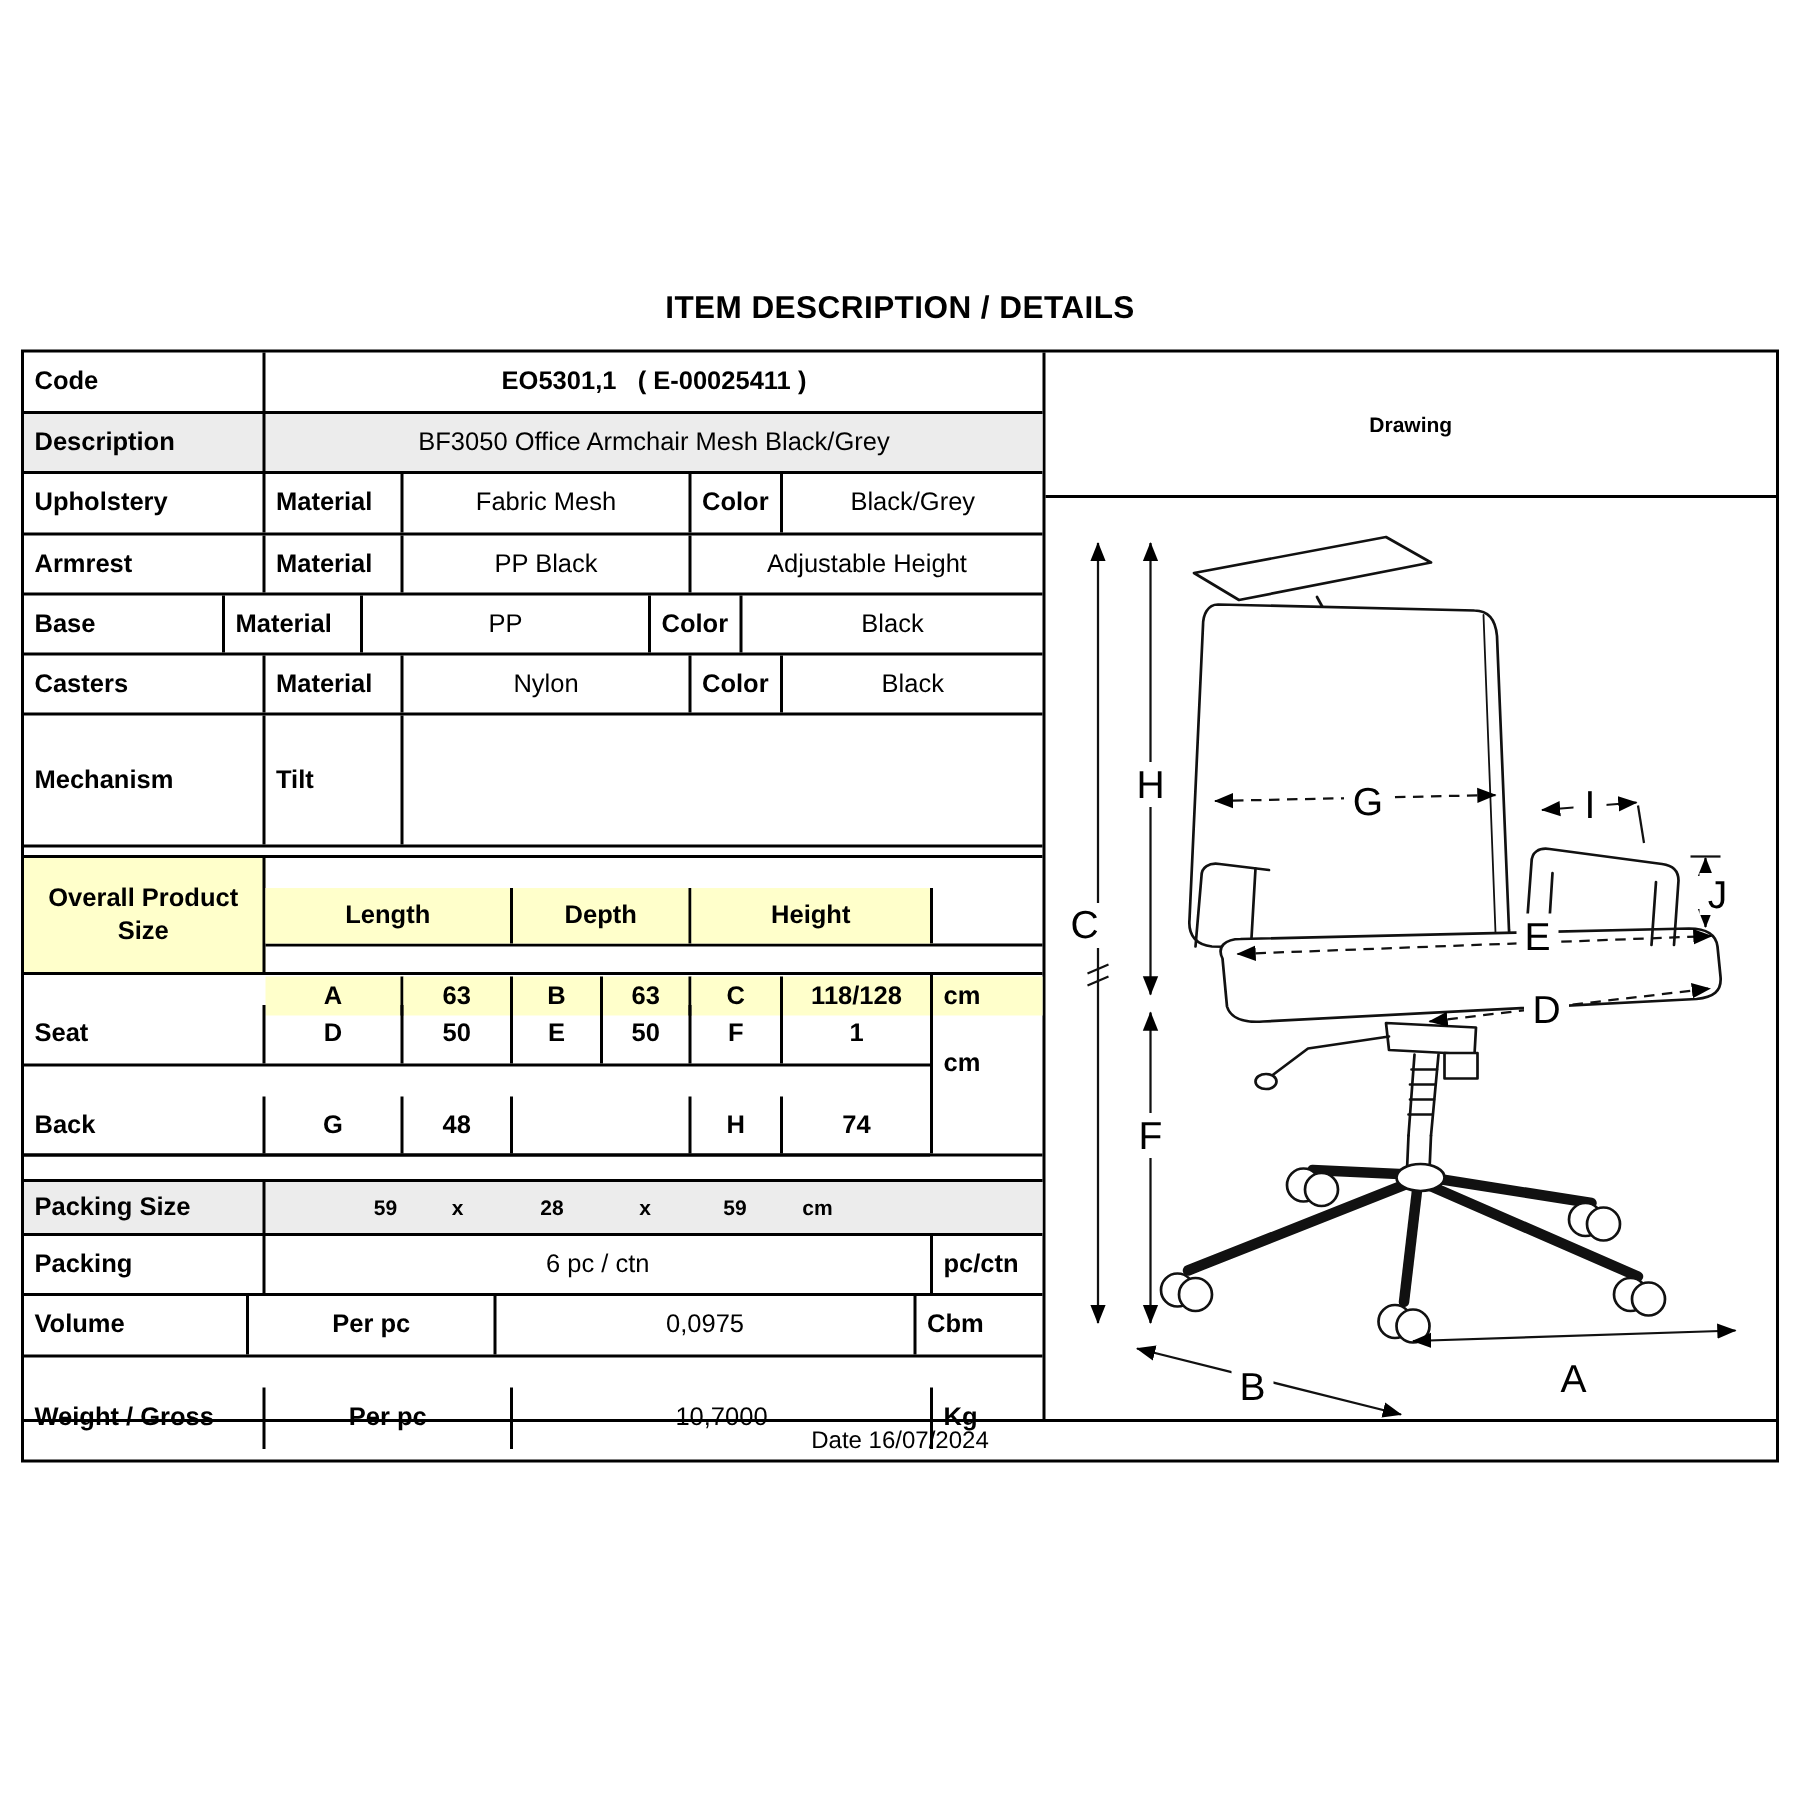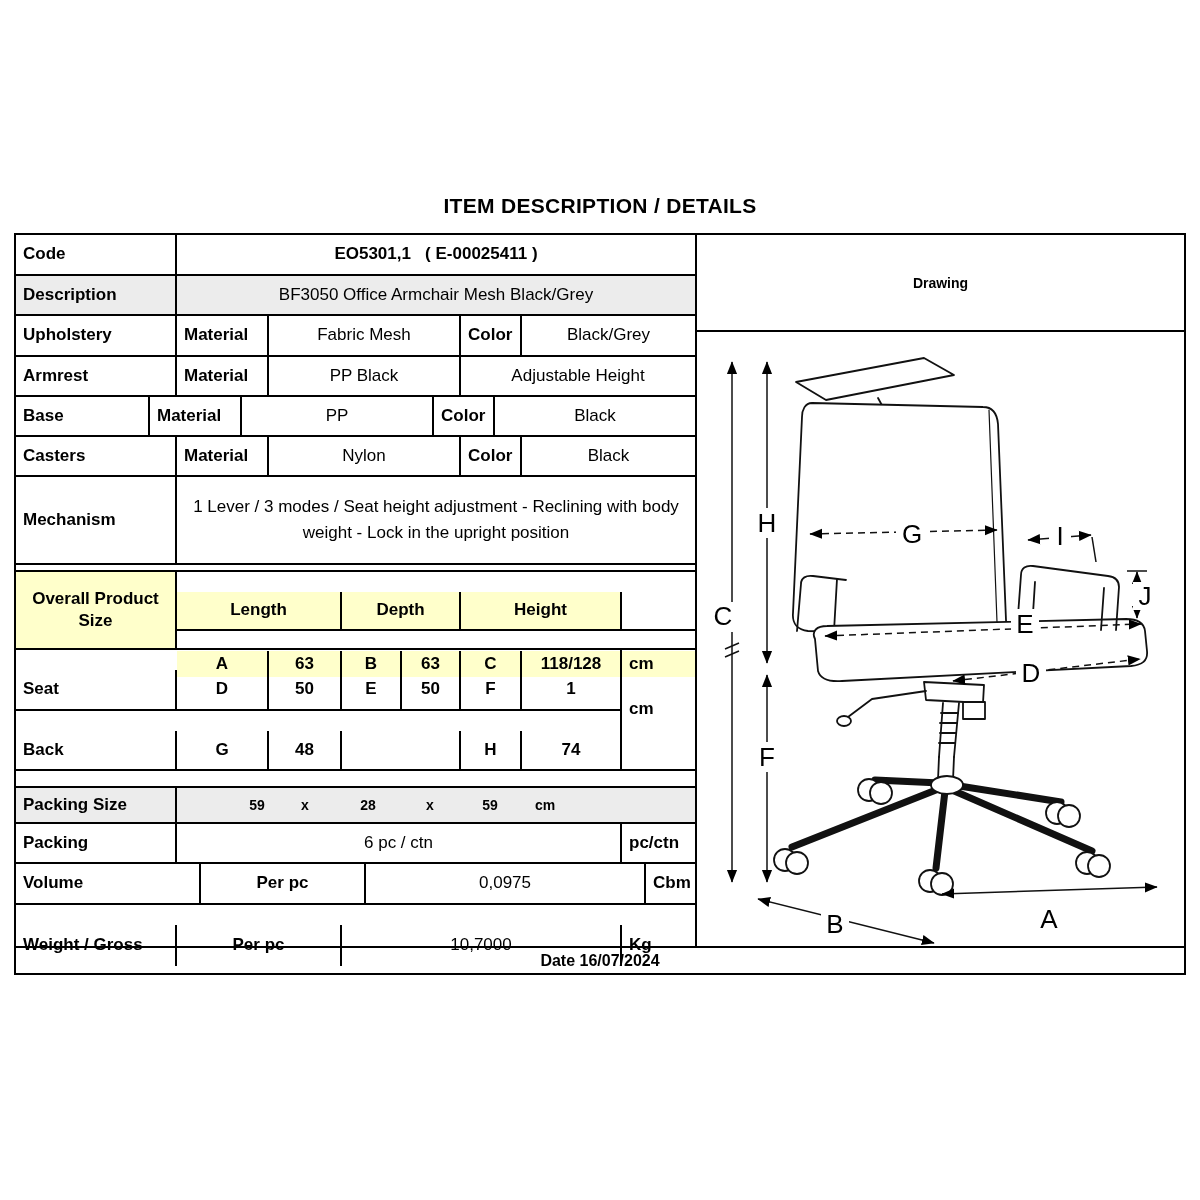--- a/index.html
+++ b/index.html
@@ -16,21 +16,21 @@
   .ctr{justify-content:center;text-align:center;padding:2px 3px;}
   .nbr{border-right:none;}
   .b{font-weight:bold;}
   .yellow{background:#ffffcb;}
   .grey{background:#ececec;}
   .fill{flex:1;}
   .col{display:flex;flex-direction:column;}
   .pk{position:absolute;top:50%;transform:translate(-50%,-50%);font-weight:bold;font-size:14px;}
   .drawing-header{height:97px;border-bottom:2px solid #000;display:flex;align-items:center;justify-content:center;font-weight:bold;font-size:14px;flex-shrink:0;}
   .drawing-area{flex:1;position:relative;}
-  .daterow{height:27px;border-top:2px solid #000;display:flex;align-items:center;justify-content:center;font-weight:bold;font-size:16px;flex-shrink:0;}
+  .daterow{height:27px;border-top:2px solid #000;display:flex;align-items:center;justify-content:center;font-weight:normal;font-size:16px;flex-shrink:0;}
   svg text{font-family:"Liberation Sans",sans-serif;}
 </style>
 </head>
 <body>
 
 <div class="sheet">
   <div class="title">ITEM DESCRIPTION / DETAILS</div>
 
   <div class="spec-table">
     <div class="tbody">
@@ -73,21 +73,21 @@
         <div class="row" style="height:40px">
           <div class="c b" style="width:161px">Casters</div>
           <div class="c b" style="width:92px">Material</div>
           <div class="c ctr" style="width:192px">Nylon</div>
           <div class="c b" style="width:61px">Color</div>
           <div class="c ctr nbr fill">Black</div>
         </div>
 
         <div class="row" style="height:88px">
           <div class="c b" style="width:161px">Mechanism</div>
-          <div class="c ctr nbr fill" style="padding:2px 14px;line-height:1.55">1 Lever / 3 modes / Seat height adjustment - Reclining with body weight - Lock in the upright position</div>
+          <div class="c b" style="width:92px">Tilt</div>
         </div>
 
         <div class="row" style="height:7px"></div>
 
         <div class="row" style="height:78px">
           <div class="c ctr b yellow" style="width:161px">Overall Product Size</div>
           <div class="col fill">
             <div class="row nbb" style="height:39px;border-bottom:2px solid #000">
               <div class="c ctr b yellow" style="width:165px">Length</div>
               <div class="c ctr b yellow" style="width:119px">Depth</div>
@@ -151,21 +151,21 @@
           </div>
         </div>
 
         <div class="row" style="height:40px">
           <div class="c b" style="width:161px">Packing</div>
           <div class="c ctr" style="width:445px">6 pc / ctn</div>
           <div class="c b nbr fill">pc/ctn</div>
         </div>
 
         <div class="row" style="height:41px">
-          <div class="c b" style="width:185px">Volume</div>
+          <div class="c b" style="width:150px">Volume</div>
           <div class="c ctr b" style="width:165px">Per pc</div>
           <div class="c ctr" style="width:280px">0,0975</div>
           <div class="c b nbr fill">Cbm</div>
         </div>
 
         <div class="row nbb" style="height:41px">
           <div class="c b" style="width:161px">Weight / Gross</div>
           <div class="c ctr b" style="width:165px">Per pc</div>
           <div class="c ctr" style="width:280px">10,7000</div>
           <div class="c b nbr fill">Kg</div>

